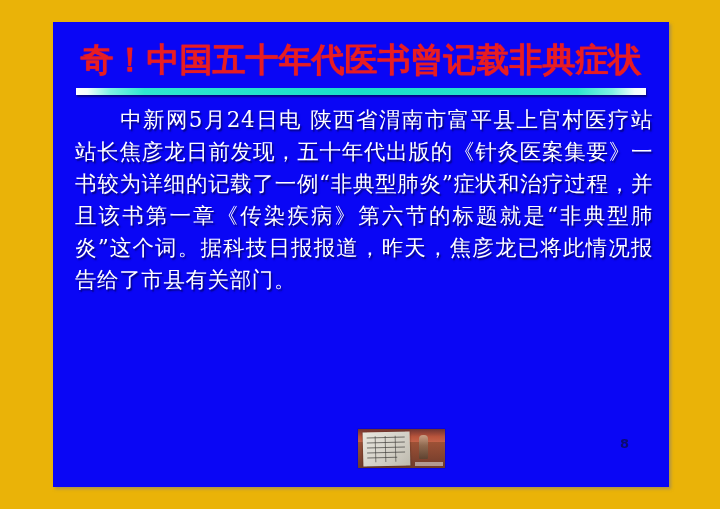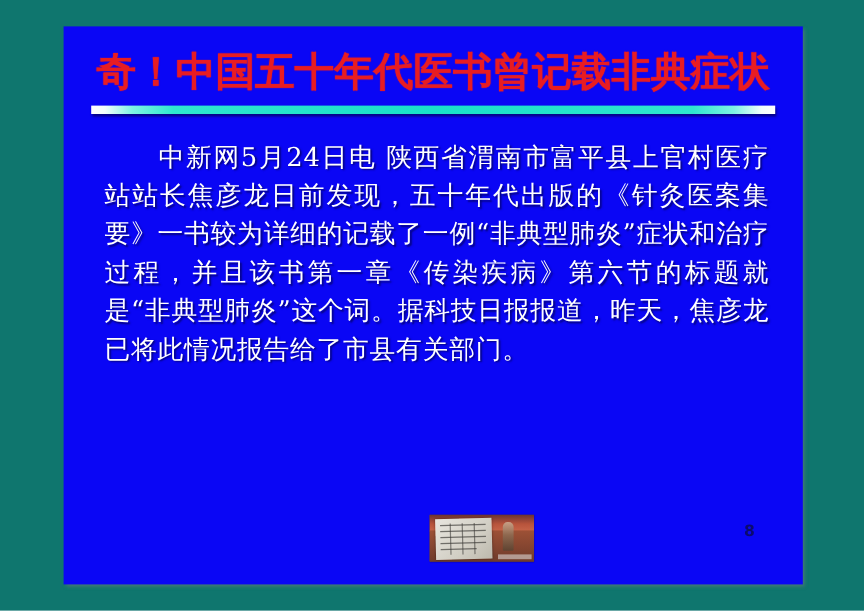--- a/index.html
+++ b/index.html
@@ -10,21 +10,21 @@
     width: 720px;
     height: 509px;
     overflow: hidden;
     font-family: "Liberation Serif", "DejaVu Serif", serif;
   }
 
   #page {
     position: relative;
     width: 720px;
     height: 509px;
-    background: #0f766e;
+    background: #eab308;
   }
 
   
   #slide {
     position: absolute;
     left: 53px;
     top: 22px;
     width: 616px;
     height: 465px;
     background: #0a06f5;
@@ -78,21 +78,21 @@
     color: #ffffff;
     font-family: "DejaVu Serif", "Liberation Serif", serif;
     font-size: 21.5px;
     line-height: 32px;
     text-align: justify;
     text-justify: inter-ideograph;
     text-shadow: 1.5px 1.5px 1.5px rgba(0,0,0,0.5);
     letter-spacing: 0.6px;
   }
   #body-text p {
-    margin: 12px;
+    margin: 0;
     text-indent: 2.1em;
   }
 
   
   #photo {
     position: absolute;
     left: 305px;
     top: 407px;
     width: 87px;
     height: 39px;

